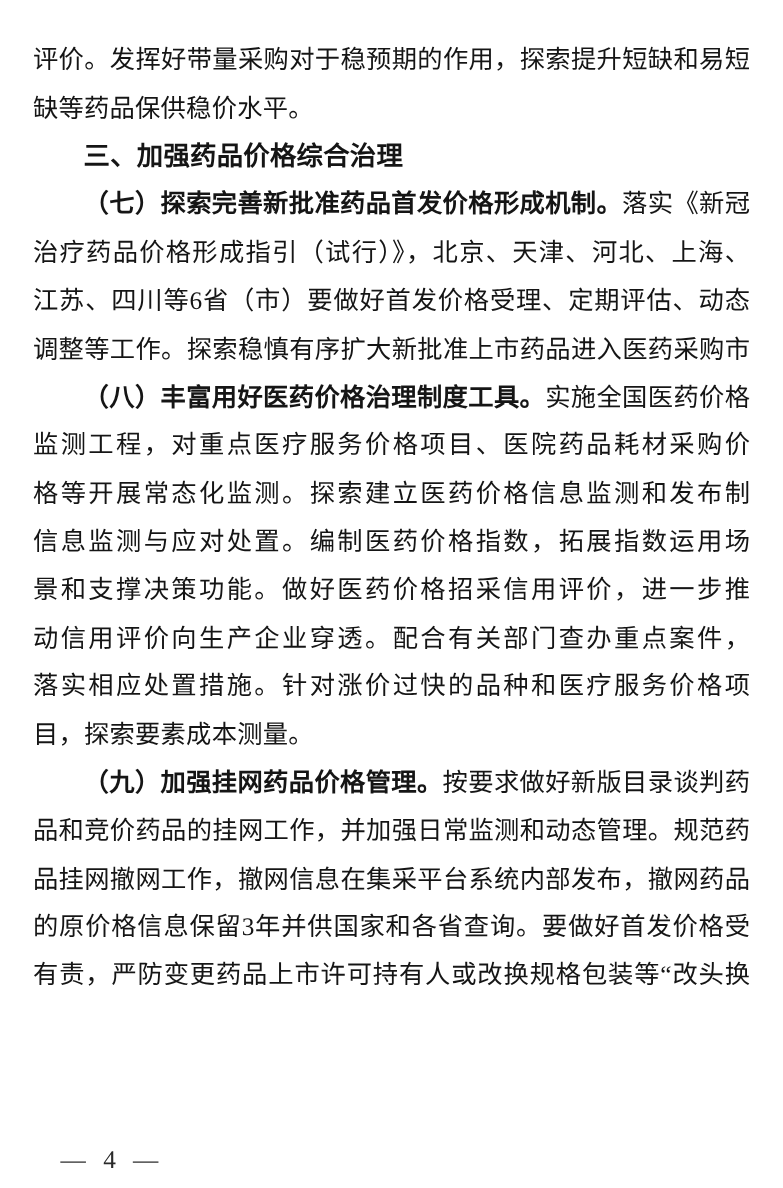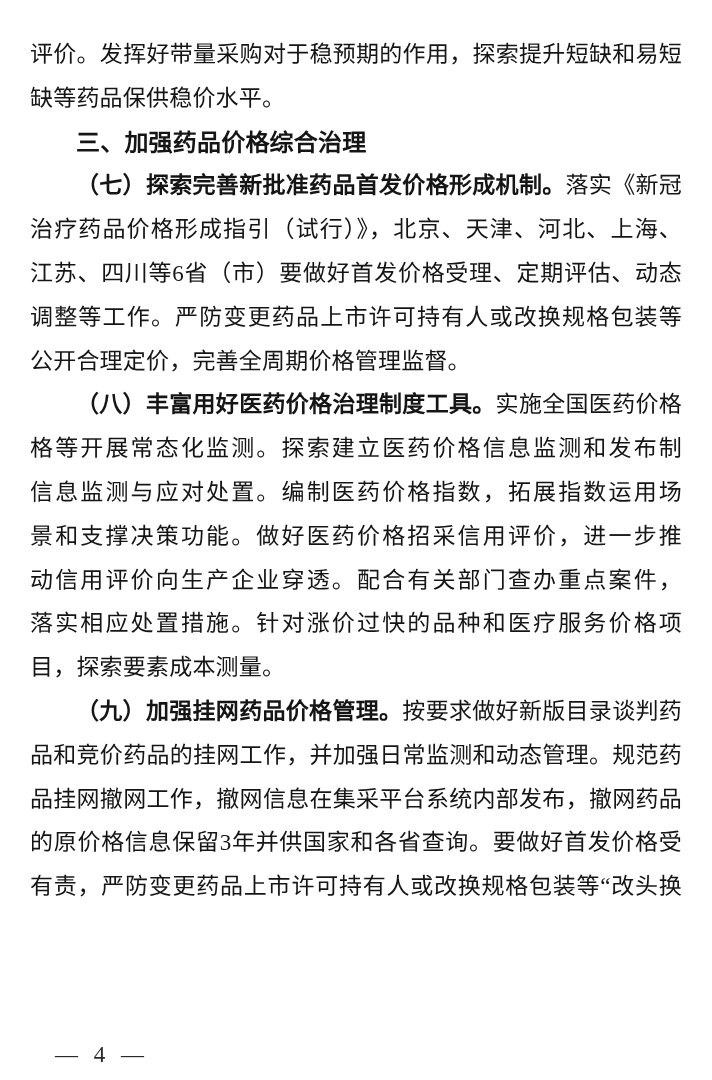--- a/index.html
+++ b/index.html
@@ -60,23 +60,23 @@
 <body>
 
 <div class="page">
   <div class="doc-body">
       <div class="line"><span class="run">评价。发挥好带量采购对于稳预期的作用，探索提升短缺和易短</span></div>
       <div class="line end"><span class="run">缺等药品保供稳价水平。</span></div>
       <div class="line indent heading end"><span class="run run-bold">三、加强药品价格综合治理</span></div>
       <div class="line indent"><span class="run run-bold">（七）探索完善新批准药品首发价格形成机制。</span><span class="run">落实《新冠</span></div>
       <div class="line"><span class="run">治疗药品价格形成指引（试行）》，北京、天津、河北、上海、</span></div>
       <div class="line"><span class="run">江苏、四川等6省（市）要做好首发价格受理、定期评估、动态</span></div>
-      <div class="line"><span class="run">调整等工作。严防变更药品上市许可持有人或改换规格包装等</span></div>
-      <div class="line end"><span class="run">公开合理定价，完善全周期价格管理监督。</span></div>
+      <div class="line"><span class="run">调整等工作。探索稳慎有序扩大新批准上市药品进入医药采购市</span></div>
       <div class="line indent"><span class="run run-bold">（八）丰富用好医药价格治理制度工具。</span><span class="run">实施全国医药价格</span></div>
+      <div class="line"><span class="run">监测工程，对重点医疗服务价格项目、医院药品耗材采购价</span></div>
       <div class="line"><span class="run">格等开展常态化监测。探索建立医药价格信息监测和发布制</span></div>
       <div class="line"><span class="run">信息监测与应对处置。编制医药价格指数，拓展指数运用场</span></div>
       <div class="line"><span class="run">景和支撑决策功能。做好医药价格招采信用评价，进一步推</span></div>
       <div class="line"><span class="run">动信用评价向生产企业穿透。配合有关部门查办重点案件，</span></div>
       <div class="line"><span class="run">落实相应处置措施。针对涨价过快的品种和医疗服务价格项</span></div>
       <div class="line end"><span class="run">目，探索要素成本测量。</span></div>
       <div class="line indent"><span class="run run-bold">（九）加强挂网药品价格管理。</span><span class="run">按要求做好新版目录谈判药</span></div>
       <div class="line"><span class="run">品和竞价药品的挂网工作，并加强日常监测和动态管理。规范药</span></div>
       <div class="line"><span class="run">品挂网撤网工作，撤网信息在集采平台系统内部发布，撤网药品</span></div>
       <div class="line"><span class="run">的原价格信息保留3年并供国家和各省查询。要做好首发价格受理</span></div>

